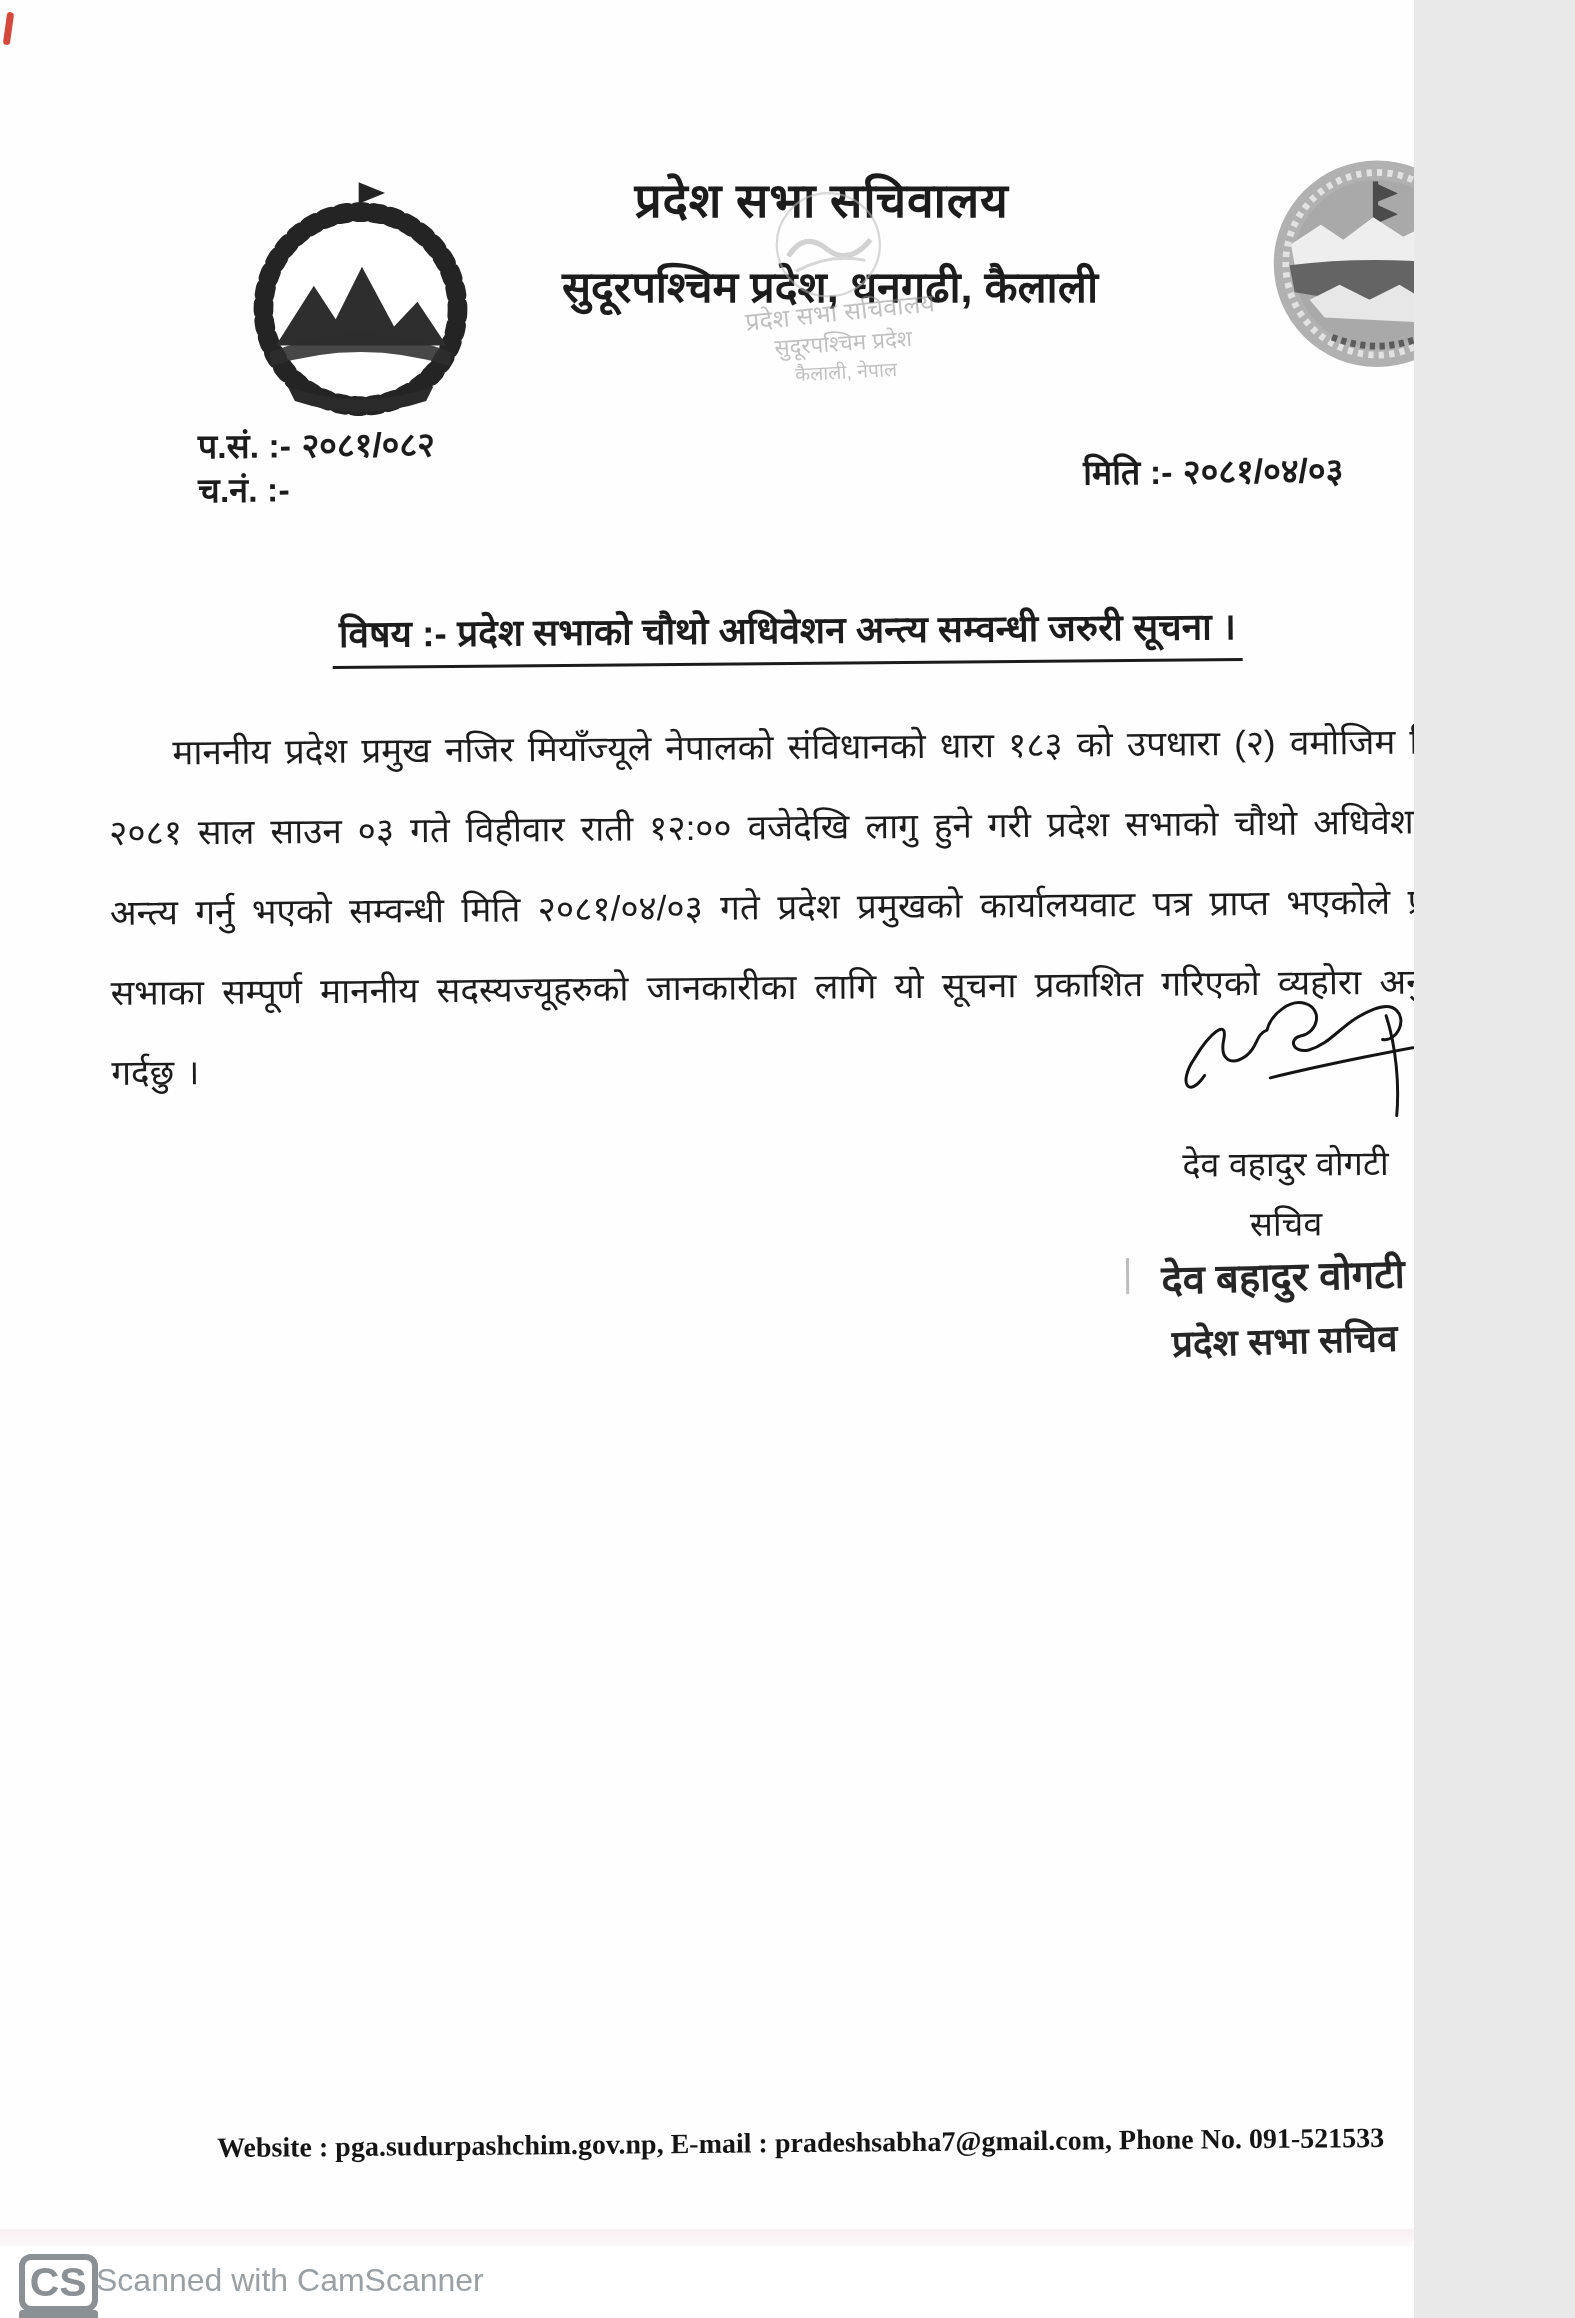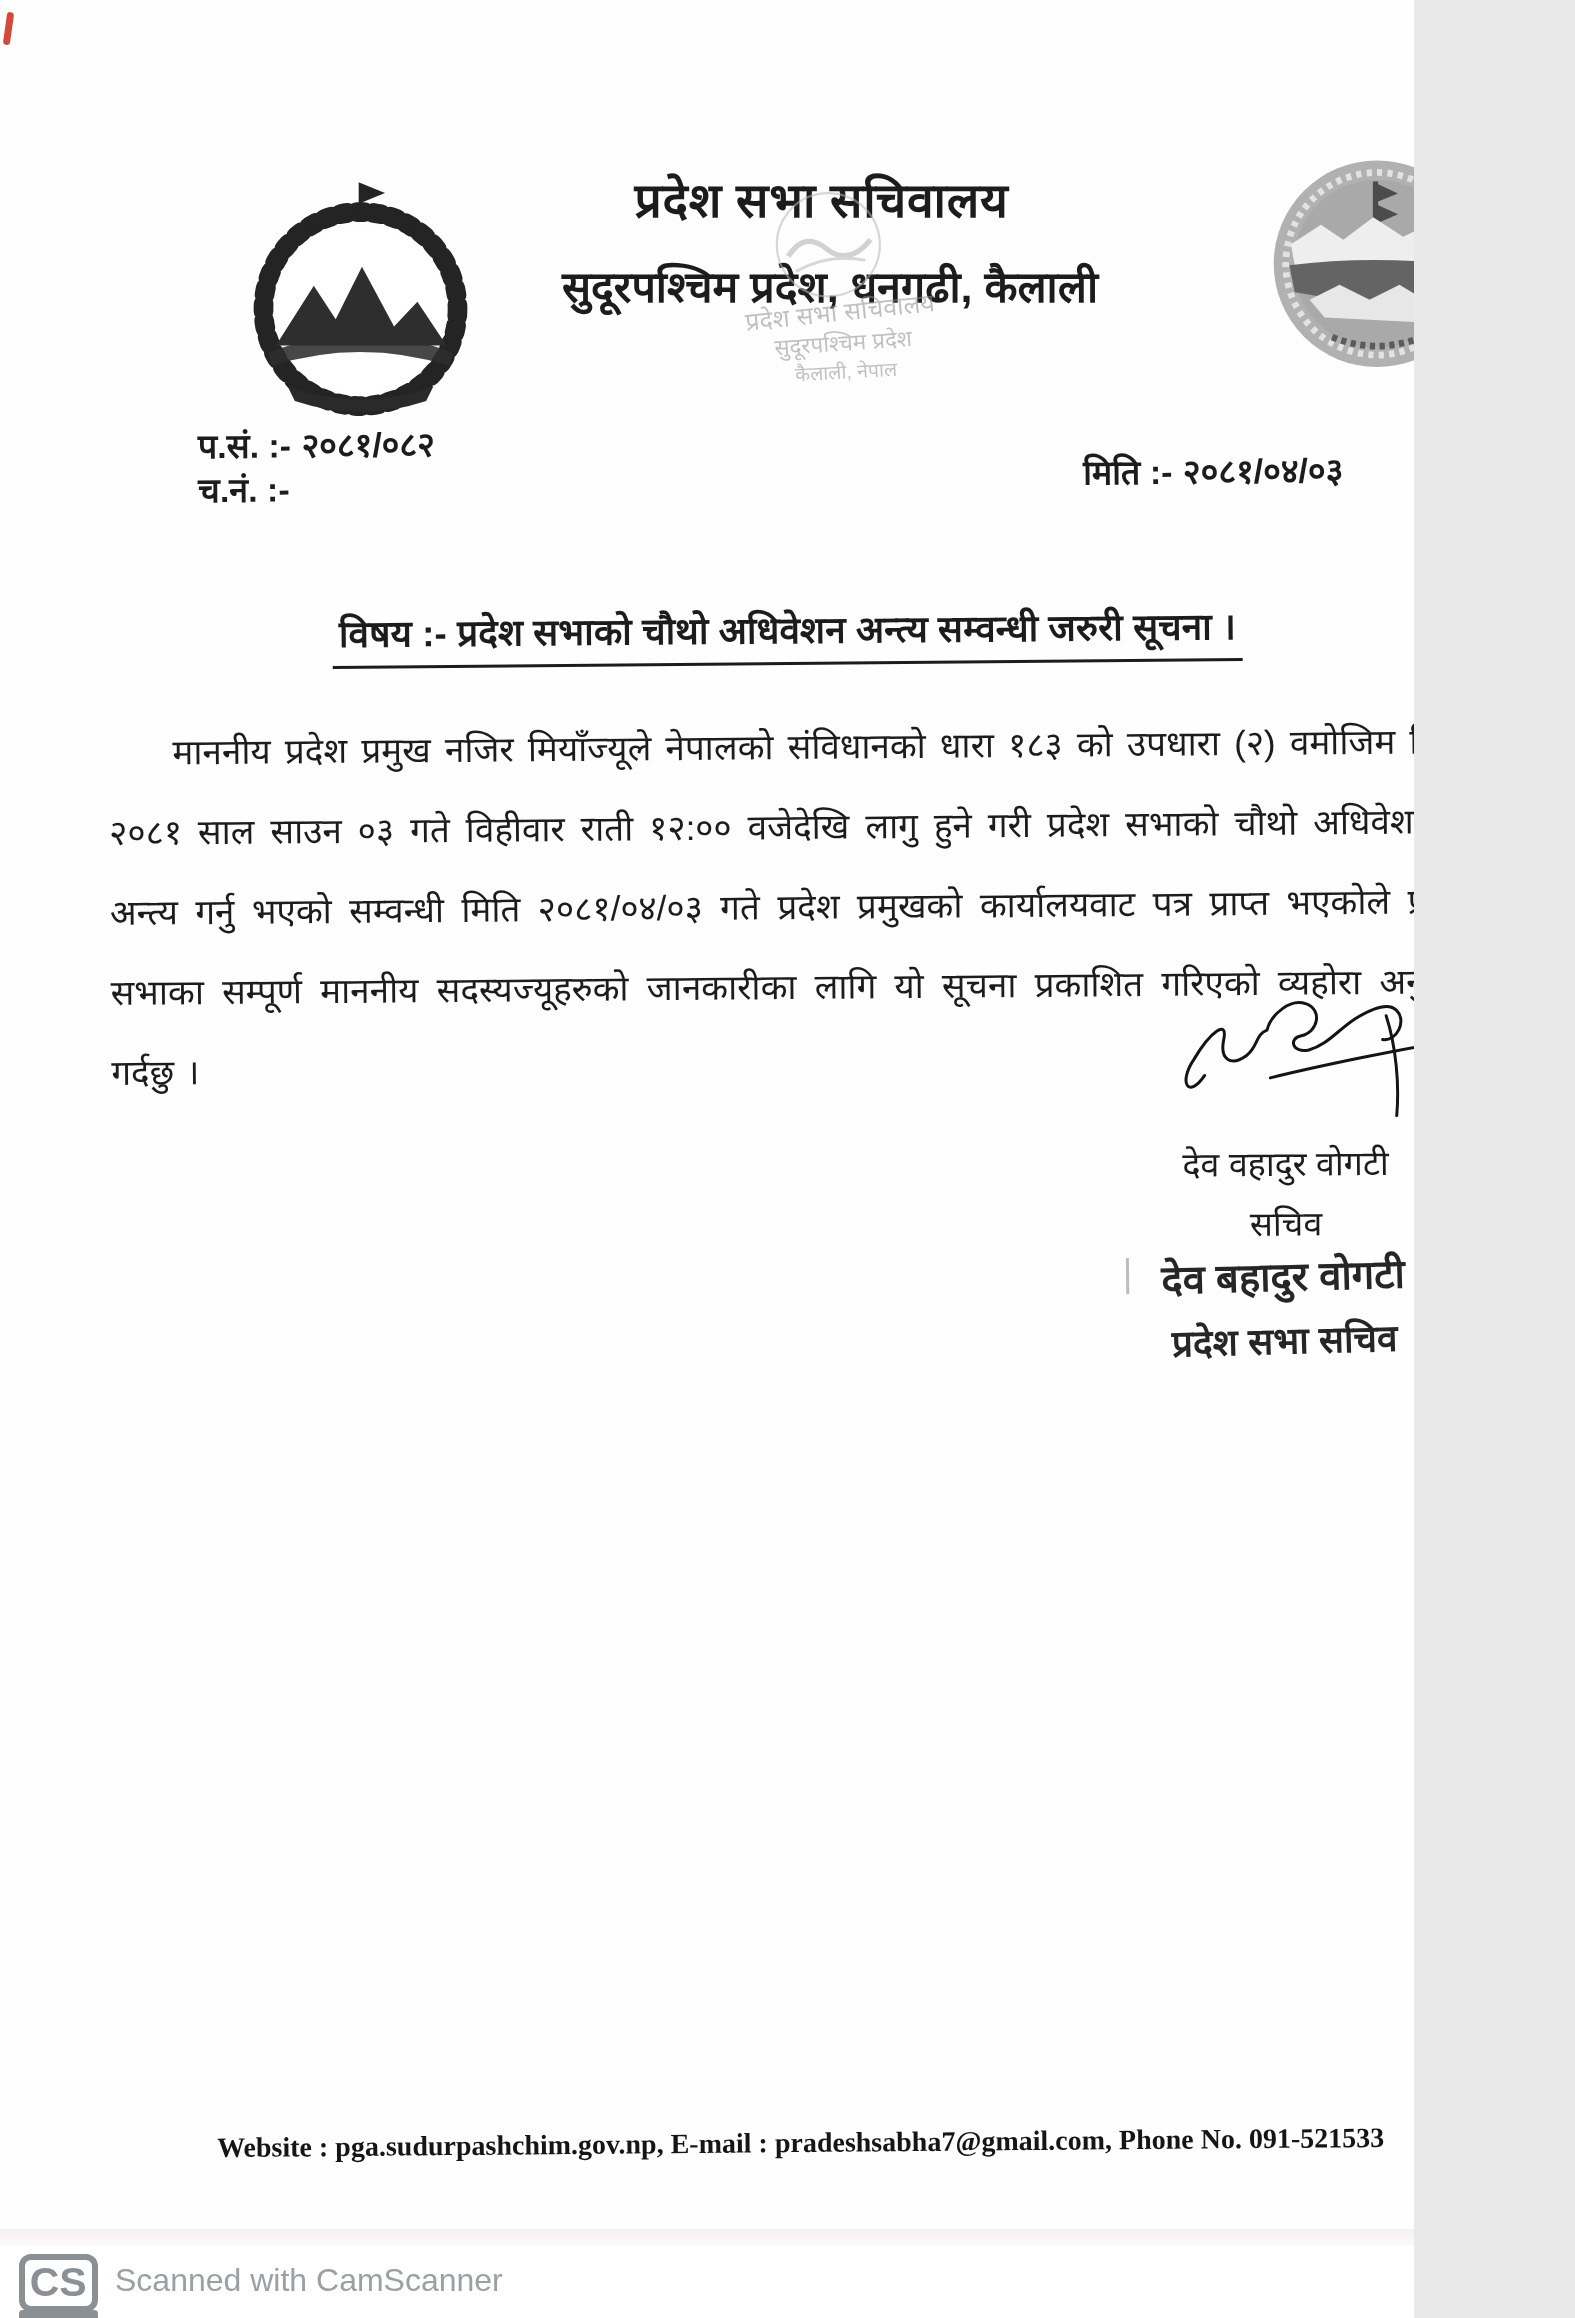--- a/index.html
+++ b/index.html
@@ -65,21 +65,21 @@
   }
   .scan-strip{position:absolute;left:0;top:2229px;width:1576px;height:24px;
     background:linear-gradient(to bottom,rgba(236,215,222,.38),rgba(255,255,255,0));}
   
   .scanner{position:absolute;left:0;top:2246px;width:1576px;height:73px;background:#ffffff;}
   .cs-badge{position:absolute;left:18.7px;top:7.5px;width:67px;height:46px;
     border:6px solid #8b9094;border-radius:12px;
     display:flex;align-items:center;justify-content:center;
     font-size:41px;font-weight:700;color:#8b9094;}
   .cs-tray{position:absolute;left:18.7px;top:64px;width:79px;height:12px;background:#8b9094;border-radius:3.7px;}
-  .cs-label{position:absolute;left:115px;top:16.4px;font-size:32px;color:#9aa0a3;}
+  .cs-label{position:absolute;left:96px;top:16.4px;font-size:32px;color:#9aa0a3;}
   
   .pen-mark{position:absolute;background:#cf3526;border-radius:3.7px;opacity:.9;}
   .pen-left{left:4.5px;top:12px;width:6.7px;height:33px;transform:rotate(8deg);}
   .pen-right{left:1544px;top:3px;width:7.5px;height:60px;transform:rotate(26deg);}
   .pen-right2{left:1561px;top:6px;width:6px;height:39px;transform:rotate(30deg);}
 </style>
 </head>
 <body>
 
 <div class="page">

